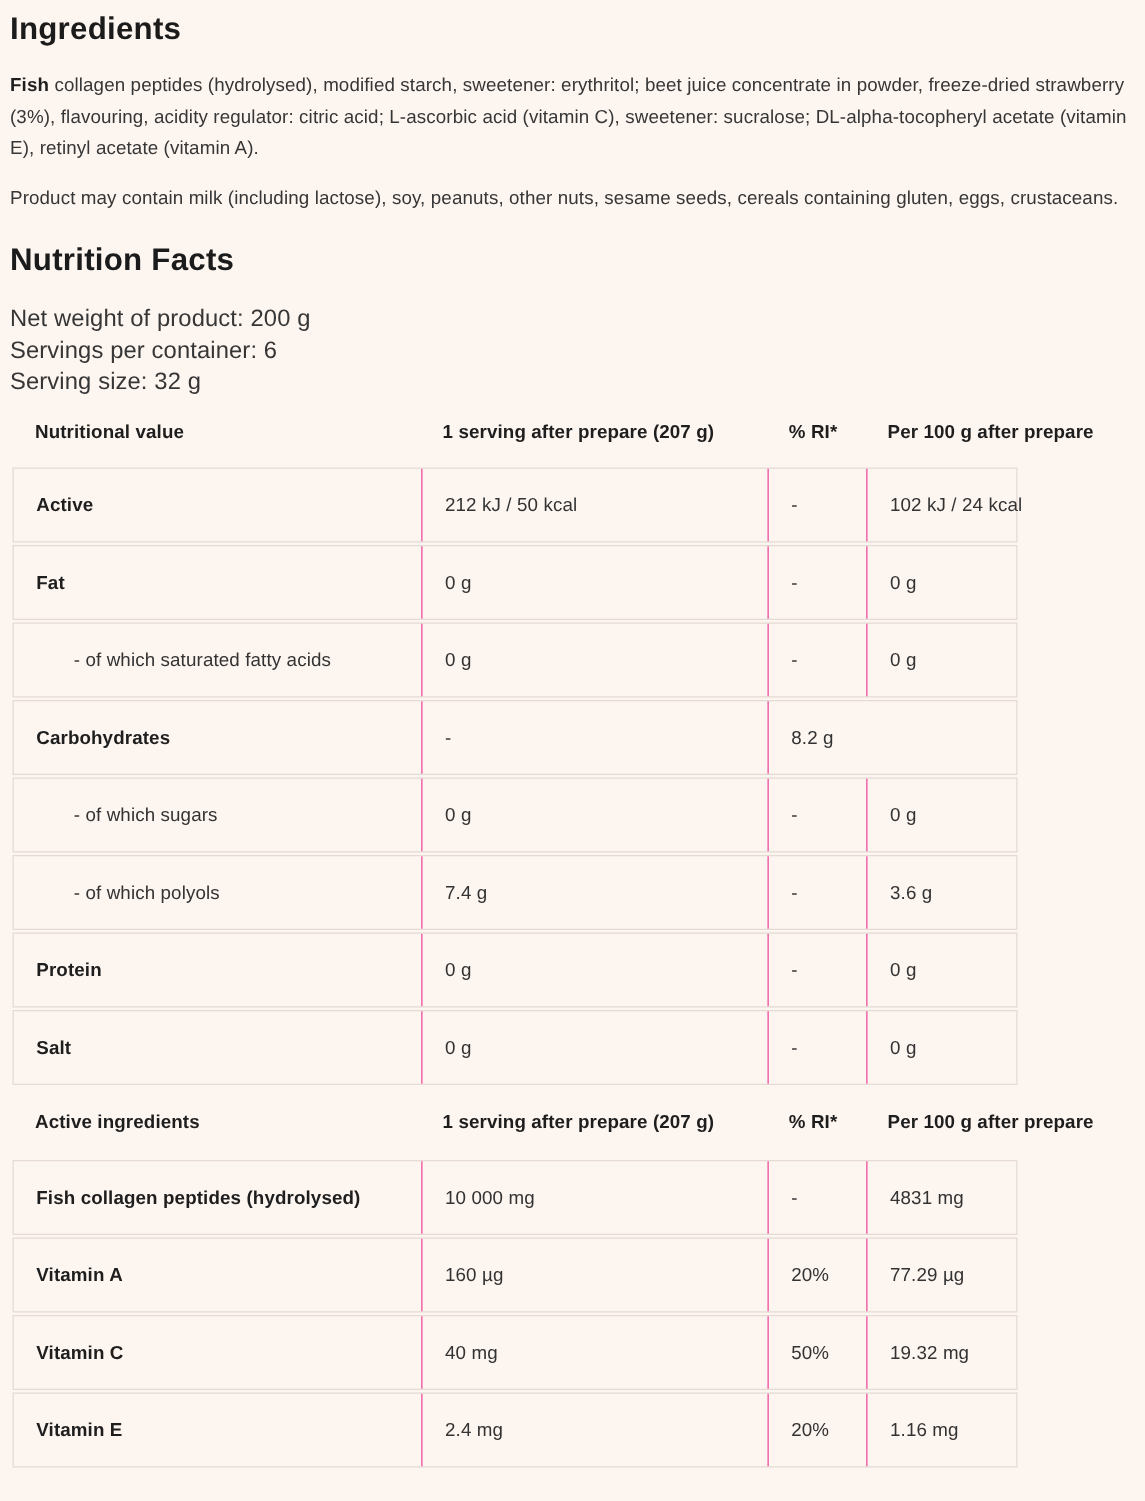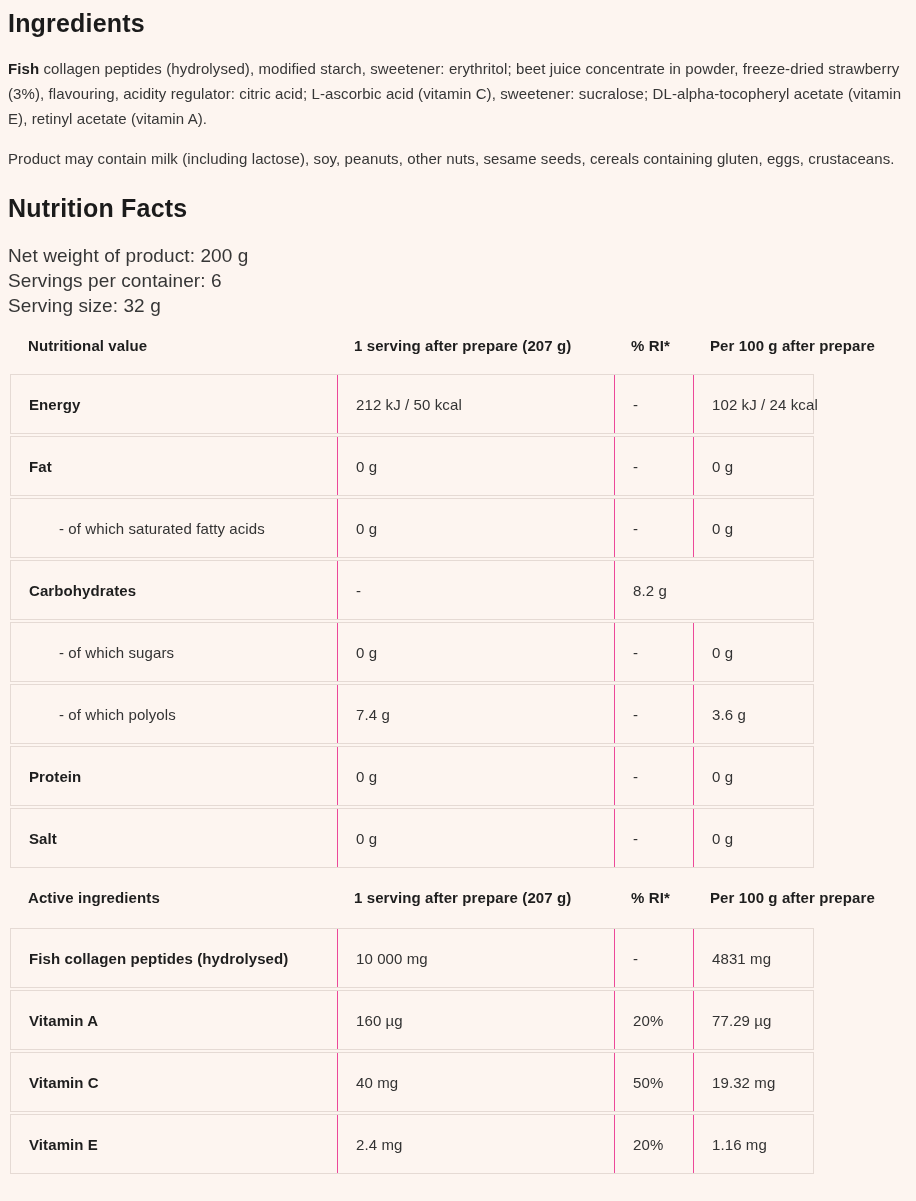--- a/index.html
+++ b/index.html
@@ -108,21 +108,21 @@
 
   <div class="ntable first">
     <div class="thead-row">
       <div class="th-cell">Nutritional value</div>
       <div class="th-cell">1 serving after prepare (207 g)</div>
       <div class="th-cell">% RI*</div>
       <div class="th-cell">Per 100 g after prepare</div>
     </div>
 
     <div class="trow">
-      <div class="cell label">Energy</div>
+      <div class="cell label">Active</div>
       <div class="cell">212 kJ / 50 kcal</div>
       <div class="cell">-</div>
       <div class="cell">102 kJ / 24 kcal</div>
     </div>
     <div class="trow">
       <div class="cell label">Fat</div>
       <div class="cell">0 g</div>
       <div class="cell">-</div>
       <div class="cell">0 g</div>
     </div>

